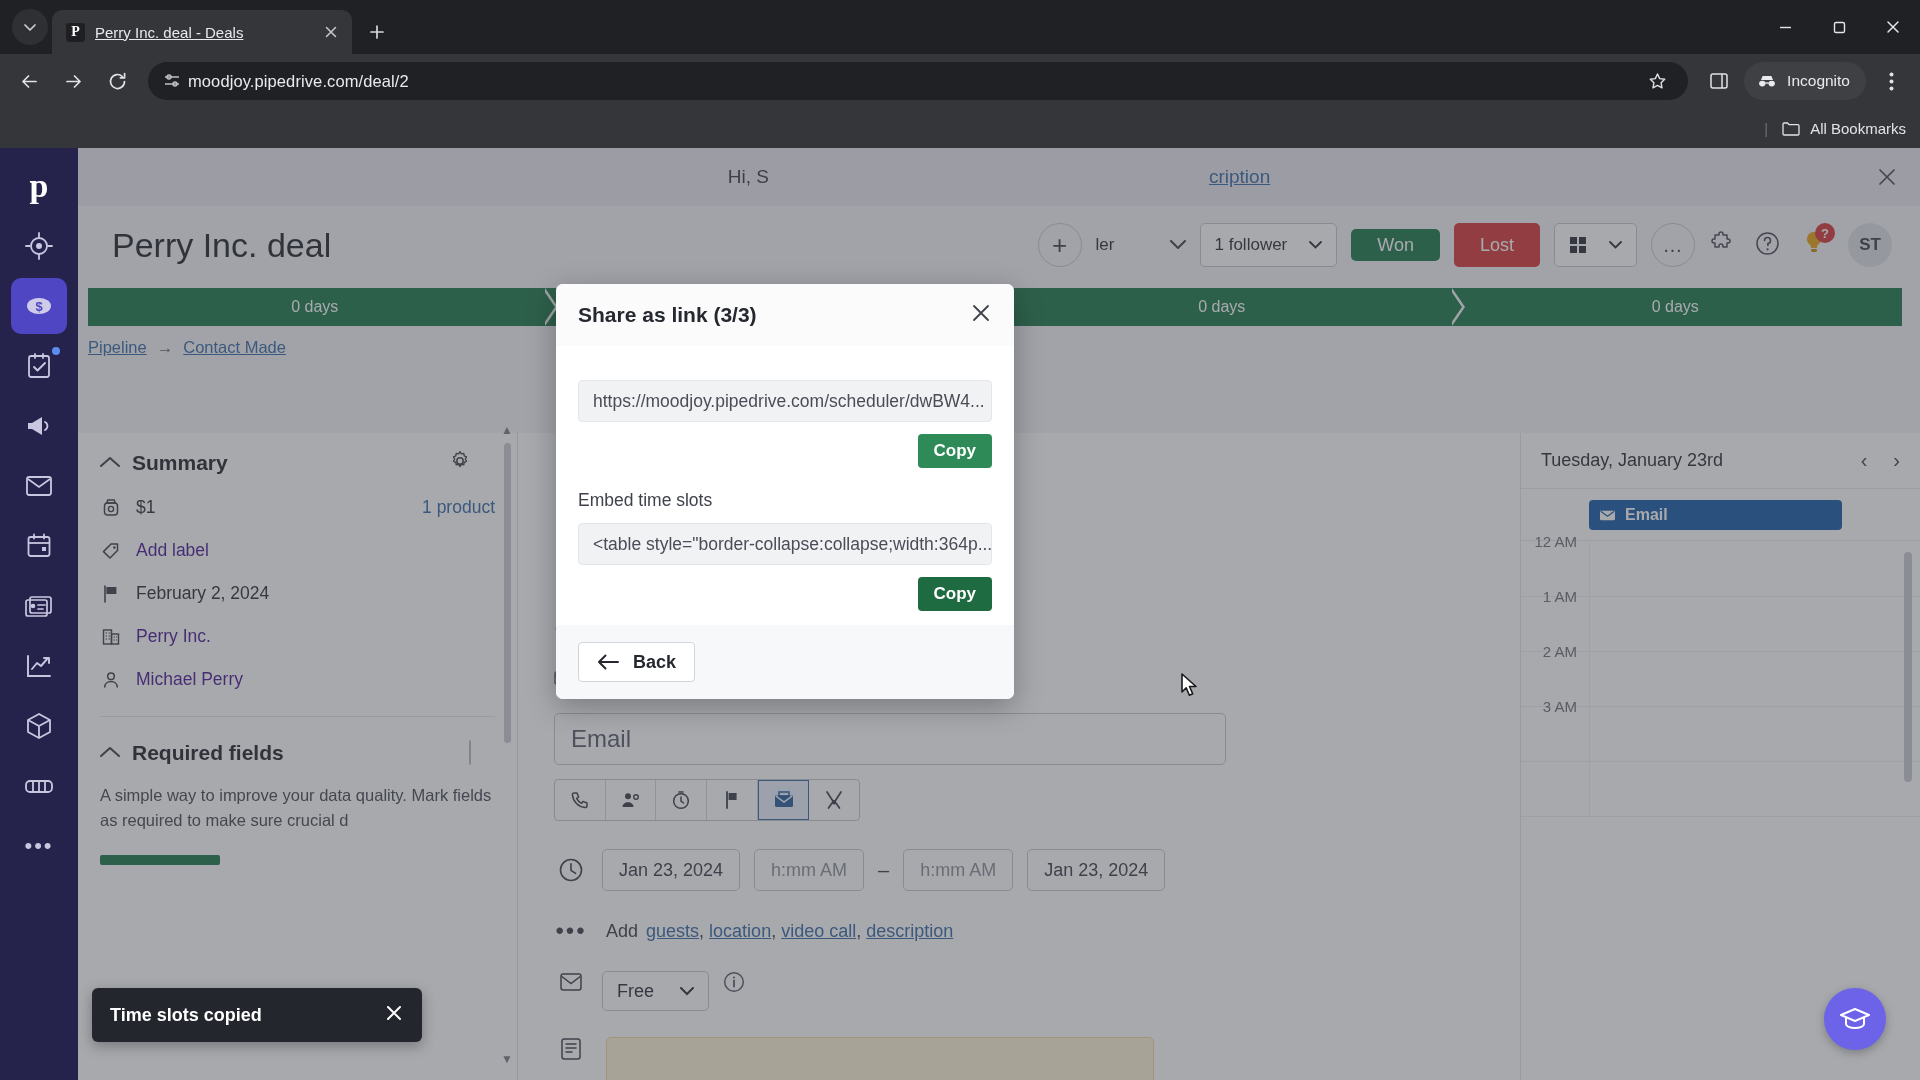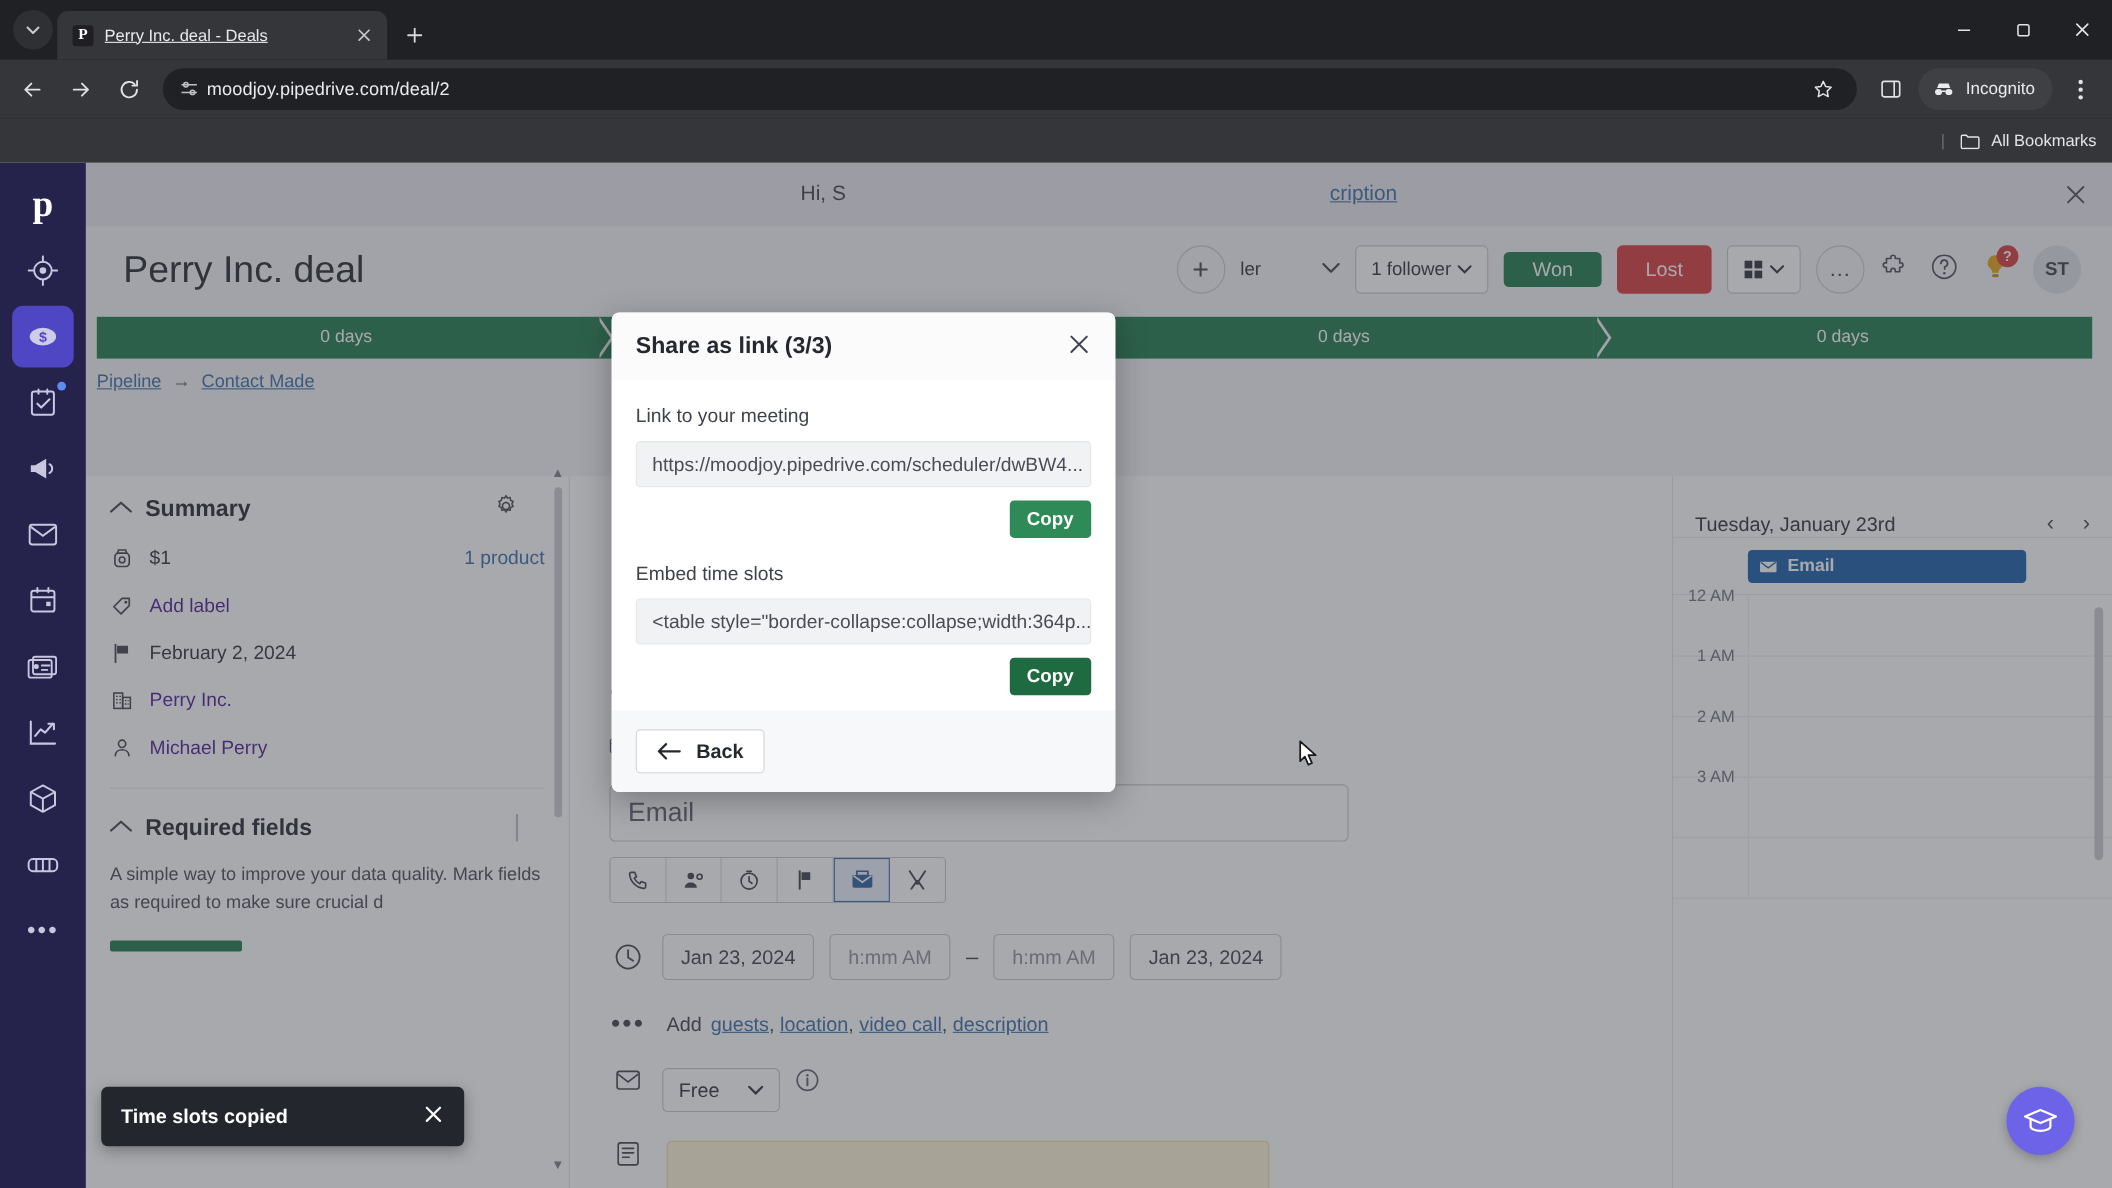--- a/index.html
+++ b/index.html
@@ -72,21 +72,21 @@
   
   .appheader { position:absolute; left:78px; top:0; right:0; height:58px; background:#e9eaee; display:flex; align-items:center; justify-content:center; }
   .hello { font-size:19px; color:#3d404a; }
   .hello a { color:#3b6ea8; }
   .hdrclose { position:absolute; right:22px; top:18px; color:#4a4d57; }
 
   .dealbar { position:absolute; left:78px; top:58px; right:0; height:78px; background:#f4f5f7; display:flex; align-items:center; padding:0 22px; }
   .dealtitle { font-size:34px; color:#25282f; font-weight:400; margin-left:12px; }
   .dealbar-right { margin-left:auto; display:flex; align-items:center; gap:14px; }
   .circlebtn { width:44px; height:44px; border-radius:22px; border:1px solid #c6c9d0; display:flex; align-items:center; justify-content:center; color:#41444d; font-size:26px; }
-  .pillbtn { height:44px; border-radius:5px; border:1px solid #c6c9d0; background:#fff; display:flex; align-items:center; gap:6px; padding:0 14px; font-size:17px; color:#2f323a; }
+  .pillbtn { height:44px; border-radius:5px; border:1px solid #c6c9d0; background:#fff; display:flex; align-items:center; gap:22px; padding:0 14px; font-size:17px; color:#2f323a; }
   .greenbtn { height:32px; border-radius:5px; background:#1f7a4d; color:#fff; display:flex; align-items:center; padding:0 26px; font-size:18px; }
   .redbtn { height:44px; border-radius:5px; background:#d63b3b; color:#fff; display:flex; align-items:center; padding:0 26px; font-size:18px; }
   .iconsgroup { display:flex; align-items:center; gap:22px; margin-right:6px; color:#4a4d57; }
 
   
   .stages { position:absolute; left:88px; top:140px; right:18px; height:38px; display:flex; }
   .stage { flex:1; background:#1f7a4d; color:#fff; display:flex; align-items:center; justify-content:center; font-size:16px; position:relative; }
   .stage:not(:last-child)::after {
     content:""; position:absolute; right:-13px; top:0; width:0; height:0; z-index:3;
     border-top:19px solid transparent; border-bottom:19px solid transparent; border-left:13px solid #1f7a4d;
@@ -132,21 +132,21 @@
   .rowicon { width:34px; display:flex; justify-content:center; color:#41444d; }
   .addrow { display:flex; align-items:center; gap:18px; margin-top:26px; font-size:18px; color:#3f424b; }
   .addrow a { color:#3b6ea8; }
   .freerow { display:flex; align-items:flex-start; gap:14px; margin-top:26px; }
   .select { height:40px; border:1px solid #c6c9d0; border-radius:5px; display:flex; align-items:center; gap:26px; padding:0 14px; font-size:18px; color:#2f323a; }
   .noterow { display:flex; gap:18px; margin-top:26px; }
   .notebox { flex:1; max-width:548px; height:60px; background:#fdf6d8; border:1px solid #e8dca0; border-radius:5px; }
 
   
   .calpanel { position:absolute; right:0; top:285px; bottom:0; width:400px; background:#fff; border-left:1px solid #e3e5e9; }
-  .calhdr { height:56px; display:flex; align-items:flex-end; padding:0 20px; font-size:18px; color:#2f323a; border-bottom:1px solid #e8eaee; }
+  .calhdr { height:56px; display:flex; align-items:center; padding:0 20px; font-size:18px; color:#2f323a; border-bottom:1px solid #e8eaee; }
   .calnav { margin-left:auto; display:flex; gap:26px; color:#41444d; font-size:20px; }
   .allday { height:52px; border-bottom:1px solid #e8eaee; display:flex; align-items:center; padding-left:68px; }
   .evt { background:#1b5fa8; color:#fff; border-radius:4px; height:30px; display:flex; align-items:center; gap:9px; padding:0 10px; font-size:16px; font-weight:700; width:calc(100% - 78px); }
   .grid { position:absolute; top:109px; left:0; right:0; bottom:0; }
   .hourrow { height:55px; border-bottom:1px solid #eceef1; display:flex; }
   .hourlbl { width:68px; font-size:15px; color:#6f737c; padding-top:-8px; position:relative; }
   .hourlbl span { position:absolute; top:-9px; right:12px; }
   .hourcell { flex:1; border-left:1px solid #eceef1; }
   .calscroll { position:absolute; right:8px; top:10px; width:8px; height:230px; background:#c9ccd2; border-radius:4px; }
 
@@ -773,21 +773,20 @@
     <div class="modal">
       <div class="modal-hdr">
         <span class="modal-title">Share as link (3/3)</span>
         <span class="modal-x">
           <svg width="22" height="22" viewBox="0 0 22 22">
               <path d="M4 4l14 14M18 4L4 18" stroke="currentColor" stroke-width="1.8" stroke-linecap="round"></path>
             </svg>
         </span>
       </div>
       <div class="modal-body">
-        <div class="mlabel">Link to your meeting</div>
         <div class="mfield">
           <span>https://moodjoy.pipedrive.com/scheduler/dwBW4...</span>
         </div>
         <div class="copyrow">
           <div class="copybtn">
             <span>Copy</span>
           </div>
         </div>
 
         <div class="mlabel" style="margin-top:22px;">Embed time slots</div>

